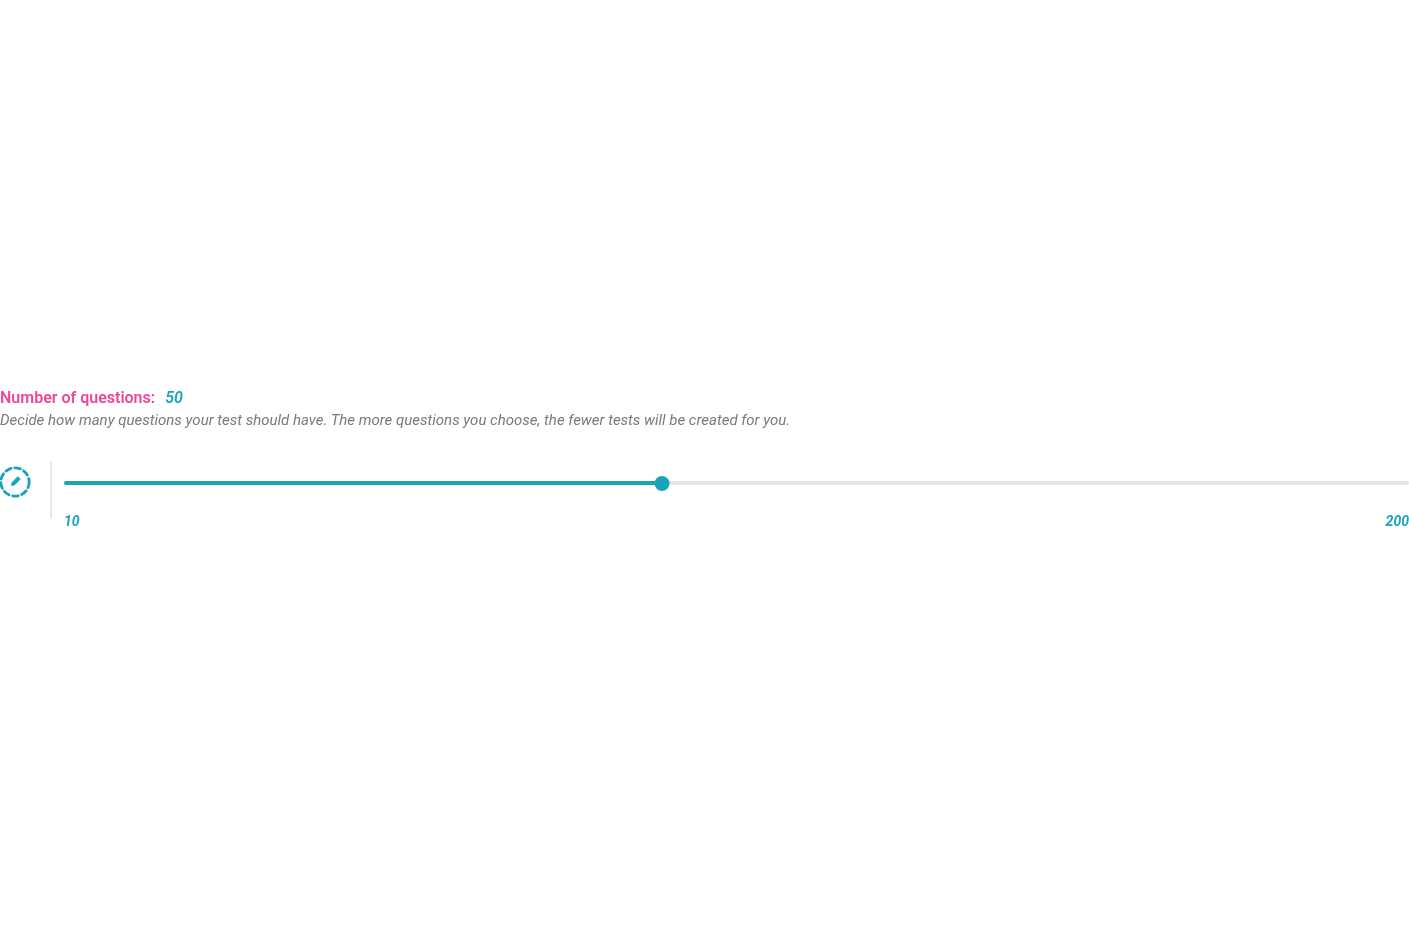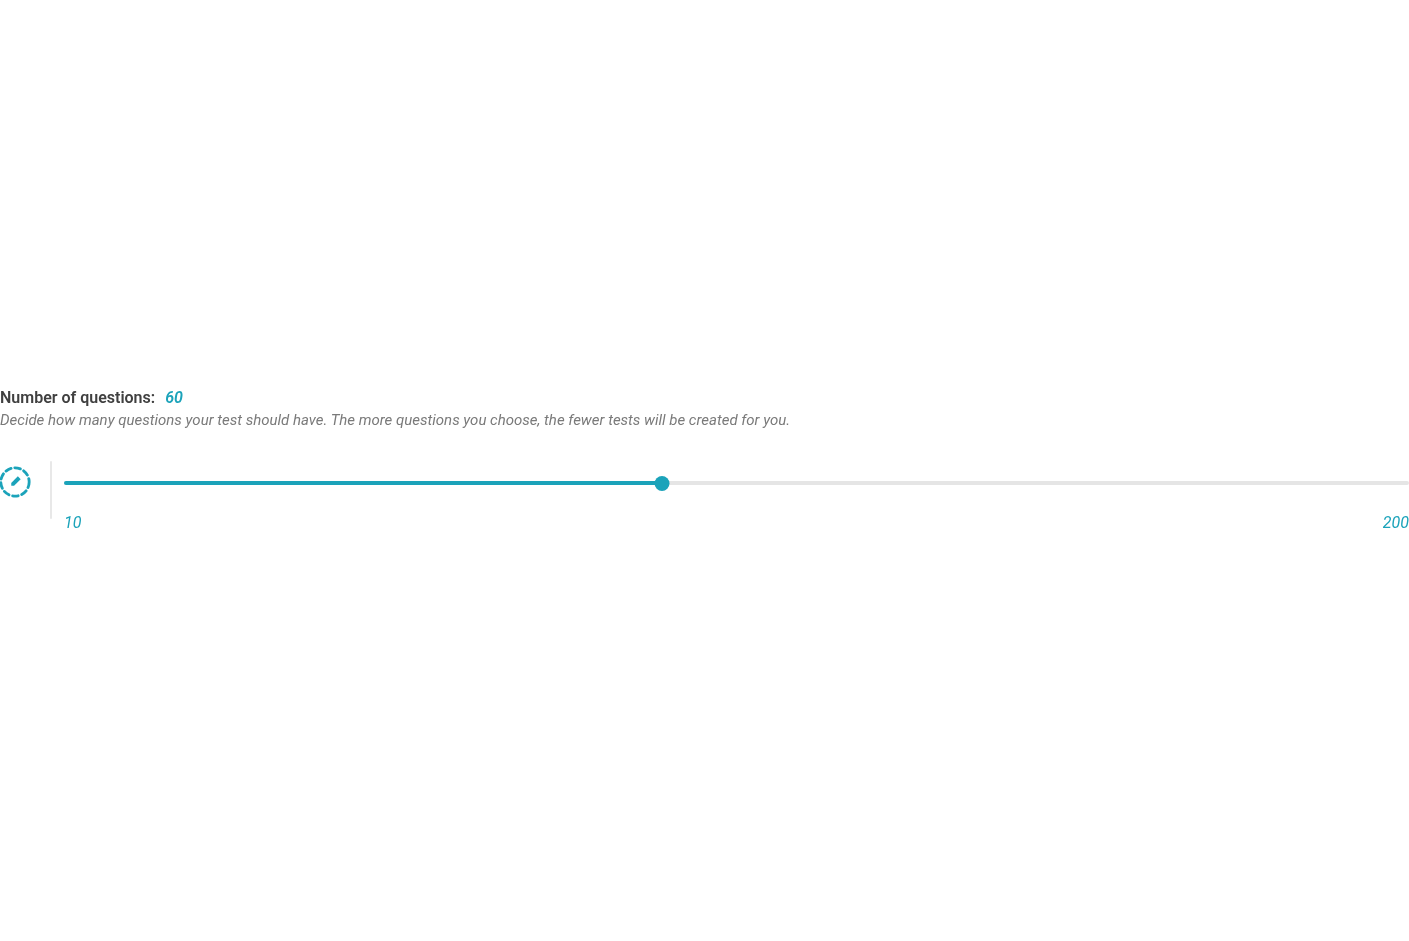--- a/index.html
+++ b/index.html
@@ -26,21 +26,21 @@
     .heading-row {
       display: flex;
       align-items: baseline;
       gap: 10px;
       margin-bottom: 4px;
     }
     
     .heading-label {
       font-size: 16px;
       font-weight: 600;
-      color: #404040;
+      color: #ec4899;
     }
     
     .heading-value {
       font-size: 16px;
       font-weight: 600;
       font-style: italic;
       color: #1ba3ba;
     }
     
     .description {
@@ -117,33 +117,34 @@
       height: 15px;
       background: #1ba3ba;
       border-radius: 50%;
       cursor: pointer;
     }
     
     .slider-labels {
       display: flex;
       justify-content: space-between;
       margin-top: 22px;
-      font-size: 16px;
+      font-size: 14px;
       font-style: italic;
       color: #1ba3ba;
+      font-weight: bold;
     }
   </style>
 </head>
 <body>
 
 <div class="content-wrapper">
 
   <div class="heading-row">
     <span class="heading-label">Number of questions:</span>
-    <span class="heading-value">60</span>
+    <span class="heading-value">50</span>
   </div>
 
   <div class="description">Decide how many questions your test should have. The more questions you choose, the fewer tests will be created for you.</div>
 
   <div class="slider-row">
 
     <div class="icon-column">
       <svg class="edit-icon-svg" viewBox="0 0 36 36">
         <circle cx="18" cy="18" r="15" fill="none" stroke="#1ba3ba" stroke-width="3" stroke-dasharray="6 4" stroke-linecap="round"></circle>
         <path d="M 14 22 L 14 19 L 21 12 L 24 15 L 17 22 Z" fill="#1ba3ba"></path>

